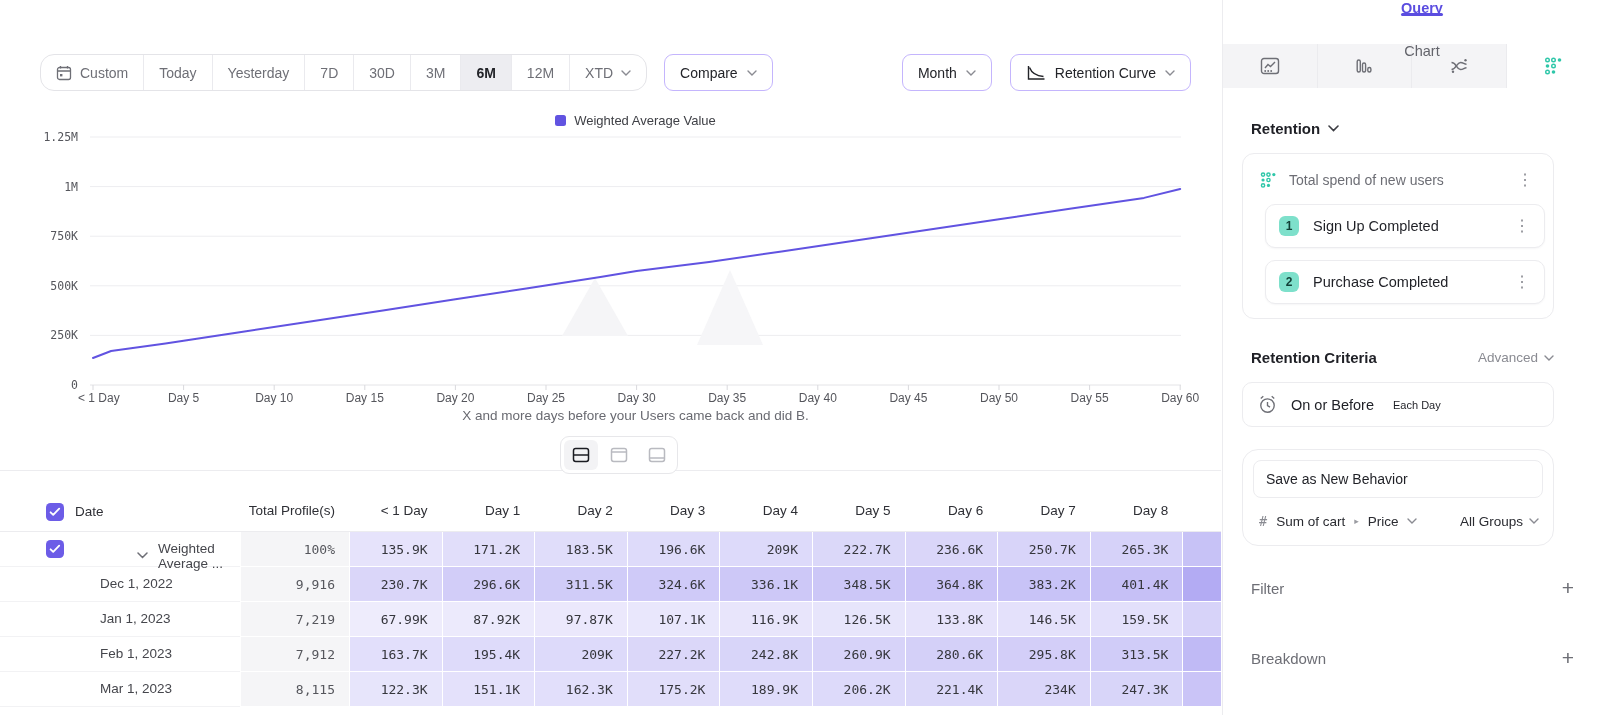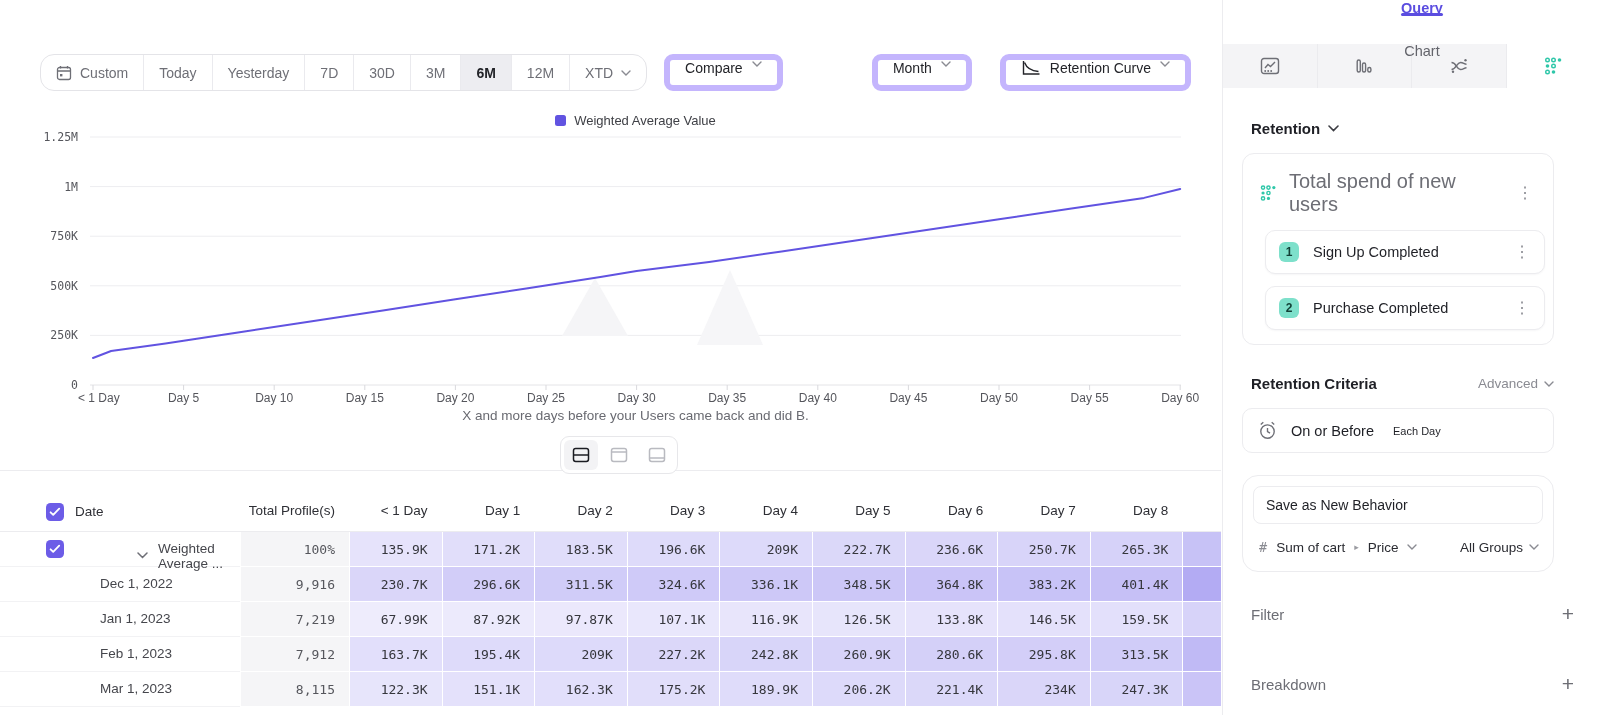--- a/index.html
+++ b/index.html
@@ -8,23 +8,23 @@
   #app { position:relative; width:1600px; height:715px; background:#fff; }
 
   
   .main { position:absolute; left:0; top:0; width:1221px; height:715px; }
 
   .toolbar { position:absolute; left:40px; right:30px; top:54px; height:37px; display:flex; align-items:center; }
   .seg { display:flex; align-items:stretch; height:37px; border:1px solid #e4e4e8; border-radius:14px; overflow:hidden; background:#fff; }
   .seg-item { display:flex; align-items:center; gap:8px; padding:0 15px; font-size:14px; color:#6e6f76; border-left:1px solid #eaeaee; cursor:pointer; white-space:nowrap; }
   .seg-item:first-child { border-left:none; }
   .seg-item.active { background:#ededf1; color:#232429; font-weight:700; }
-  .btn-pill { display:flex; gap:9px; height:37px; padding:0 15px; border:6px solid #c4b5fd; border-radius:9px; background:#fff; font-size:14px; color:#232429; cursor:pointer; white-space:nowrap; }
+  .btn-pill { display:flex; align-items:center; gap:9px; height:37px; padding:0 15px; border:1px solid #c4b5fd; border-radius:9px; background:#fff; font-size:14px; color:#232429; cursor:pointer; white-space:nowrap; }
   .compare { margin-left:17px; }
-  .right-controls { margin-left:auto; display:flex; gap:28px;padding-left:34px; }
+  .right-controls { margin-left:auto; display:flex; gap:18px;padding-left:34px; }
   .chev { flex:none; color:#8a8b92; }
   .seg-item .chev, .btn-pill .chev { margin-top:1px; }
 
   .legend { position:absolute; left:90px; width:1091px; top:113px; display:flex; justify-content:center; align-items:center; gap:8px; font-size:13px; color:#3f4046; }
   .legend-swatch { width:11px; height:11px; border-radius:2.5px; background:#6153e1; }
 
   #chartSvg { position:absolute; left:0; top:128px; }
   .ylab { font-family:"DejaVu Sans Mono", monospace; font-size:11.5px; fill:#55565c; }
   .xlab { font-size:12px; fill:#55565c; }
 
@@ -63,21 +63,21 @@
   .vtabs { display:flex; height:44px; }
   .vtab { flex:1; display:flex; align-items:center; justify-content:center; background:#f4f4f6; border-right:1px solid #ebebee; color:#6e6f76; cursor:pointer; }
   .vtab:last-child { border-right:none; }
   .vtab.active { background:#fff; color:#2fc7a9; }
 
   .sec-head { display:flex; align-items:center; gap:8px; margin:32px 46px 0 28px; font-size:15px; font-weight:700; color:#1f2026; }
   .sec-head .chev { color:#3c3d43; }
 
   .beh-card { margin:16px 46px 0 19px; border:1px solid #ececef; border-radius:12px; padding:12px 8px 14px 12px; }
   .beh-title { display:flex; align-items:center; gap:12px; padding:4px 6px 2px 4px; }
-  .beh-title .ttl { flex:1; font-size:20px; color:#6d6e75; }
+  .beh-title .ttl { flex:1; font-size:14px; color:#6d6e75; }
   .kebab { color:#8b8c93; font-size:16px; line-height:1; padding:2px 6px; cursor:pointer; }
   .step-card { display:flex; align-items:center; gap:14px; height:44px; margin:12px 0 0 10px; padding:0 8px 0 13px; border:1px solid #ececef; border-radius:10px; box-shadow:0 1px 2px rgba(20,20,40,.04); background:#fff; cursor:pointer; }
   .step-num { width:20px; height:20px; border-radius:6px; background:#7ee0cb; color:#123f36; font-size:12px; font-weight:700; display:flex; align-items:center; justify-content:center; }
   .step-lbl { flex:1; font-size:14.5px; color:#1f2026; font-weight:500; }
 
   .crit-head { display:flex; align-items:center; margin:30px 46px 0 28px; }
   .crit-head .t { flex:1; font-size:15px; font-weight:700; color:#1f2026; }
   .crit-head .adv { display:flex; align-items:center; gap:6px; font-size:13.5px; color:#8a8b92; cursor:pointer; }
   .crit-card { display:flex; align-items:center; gap:13px; height:45px; margin:16px 46px 0 19px; padding:0 14px; border:1px solid #ececef; border-radius:10px; background:#fff; cursor:pointer; }
   .crit-card .cond { font-size:14.5px; color:#1f2026; font-weight:500; }

